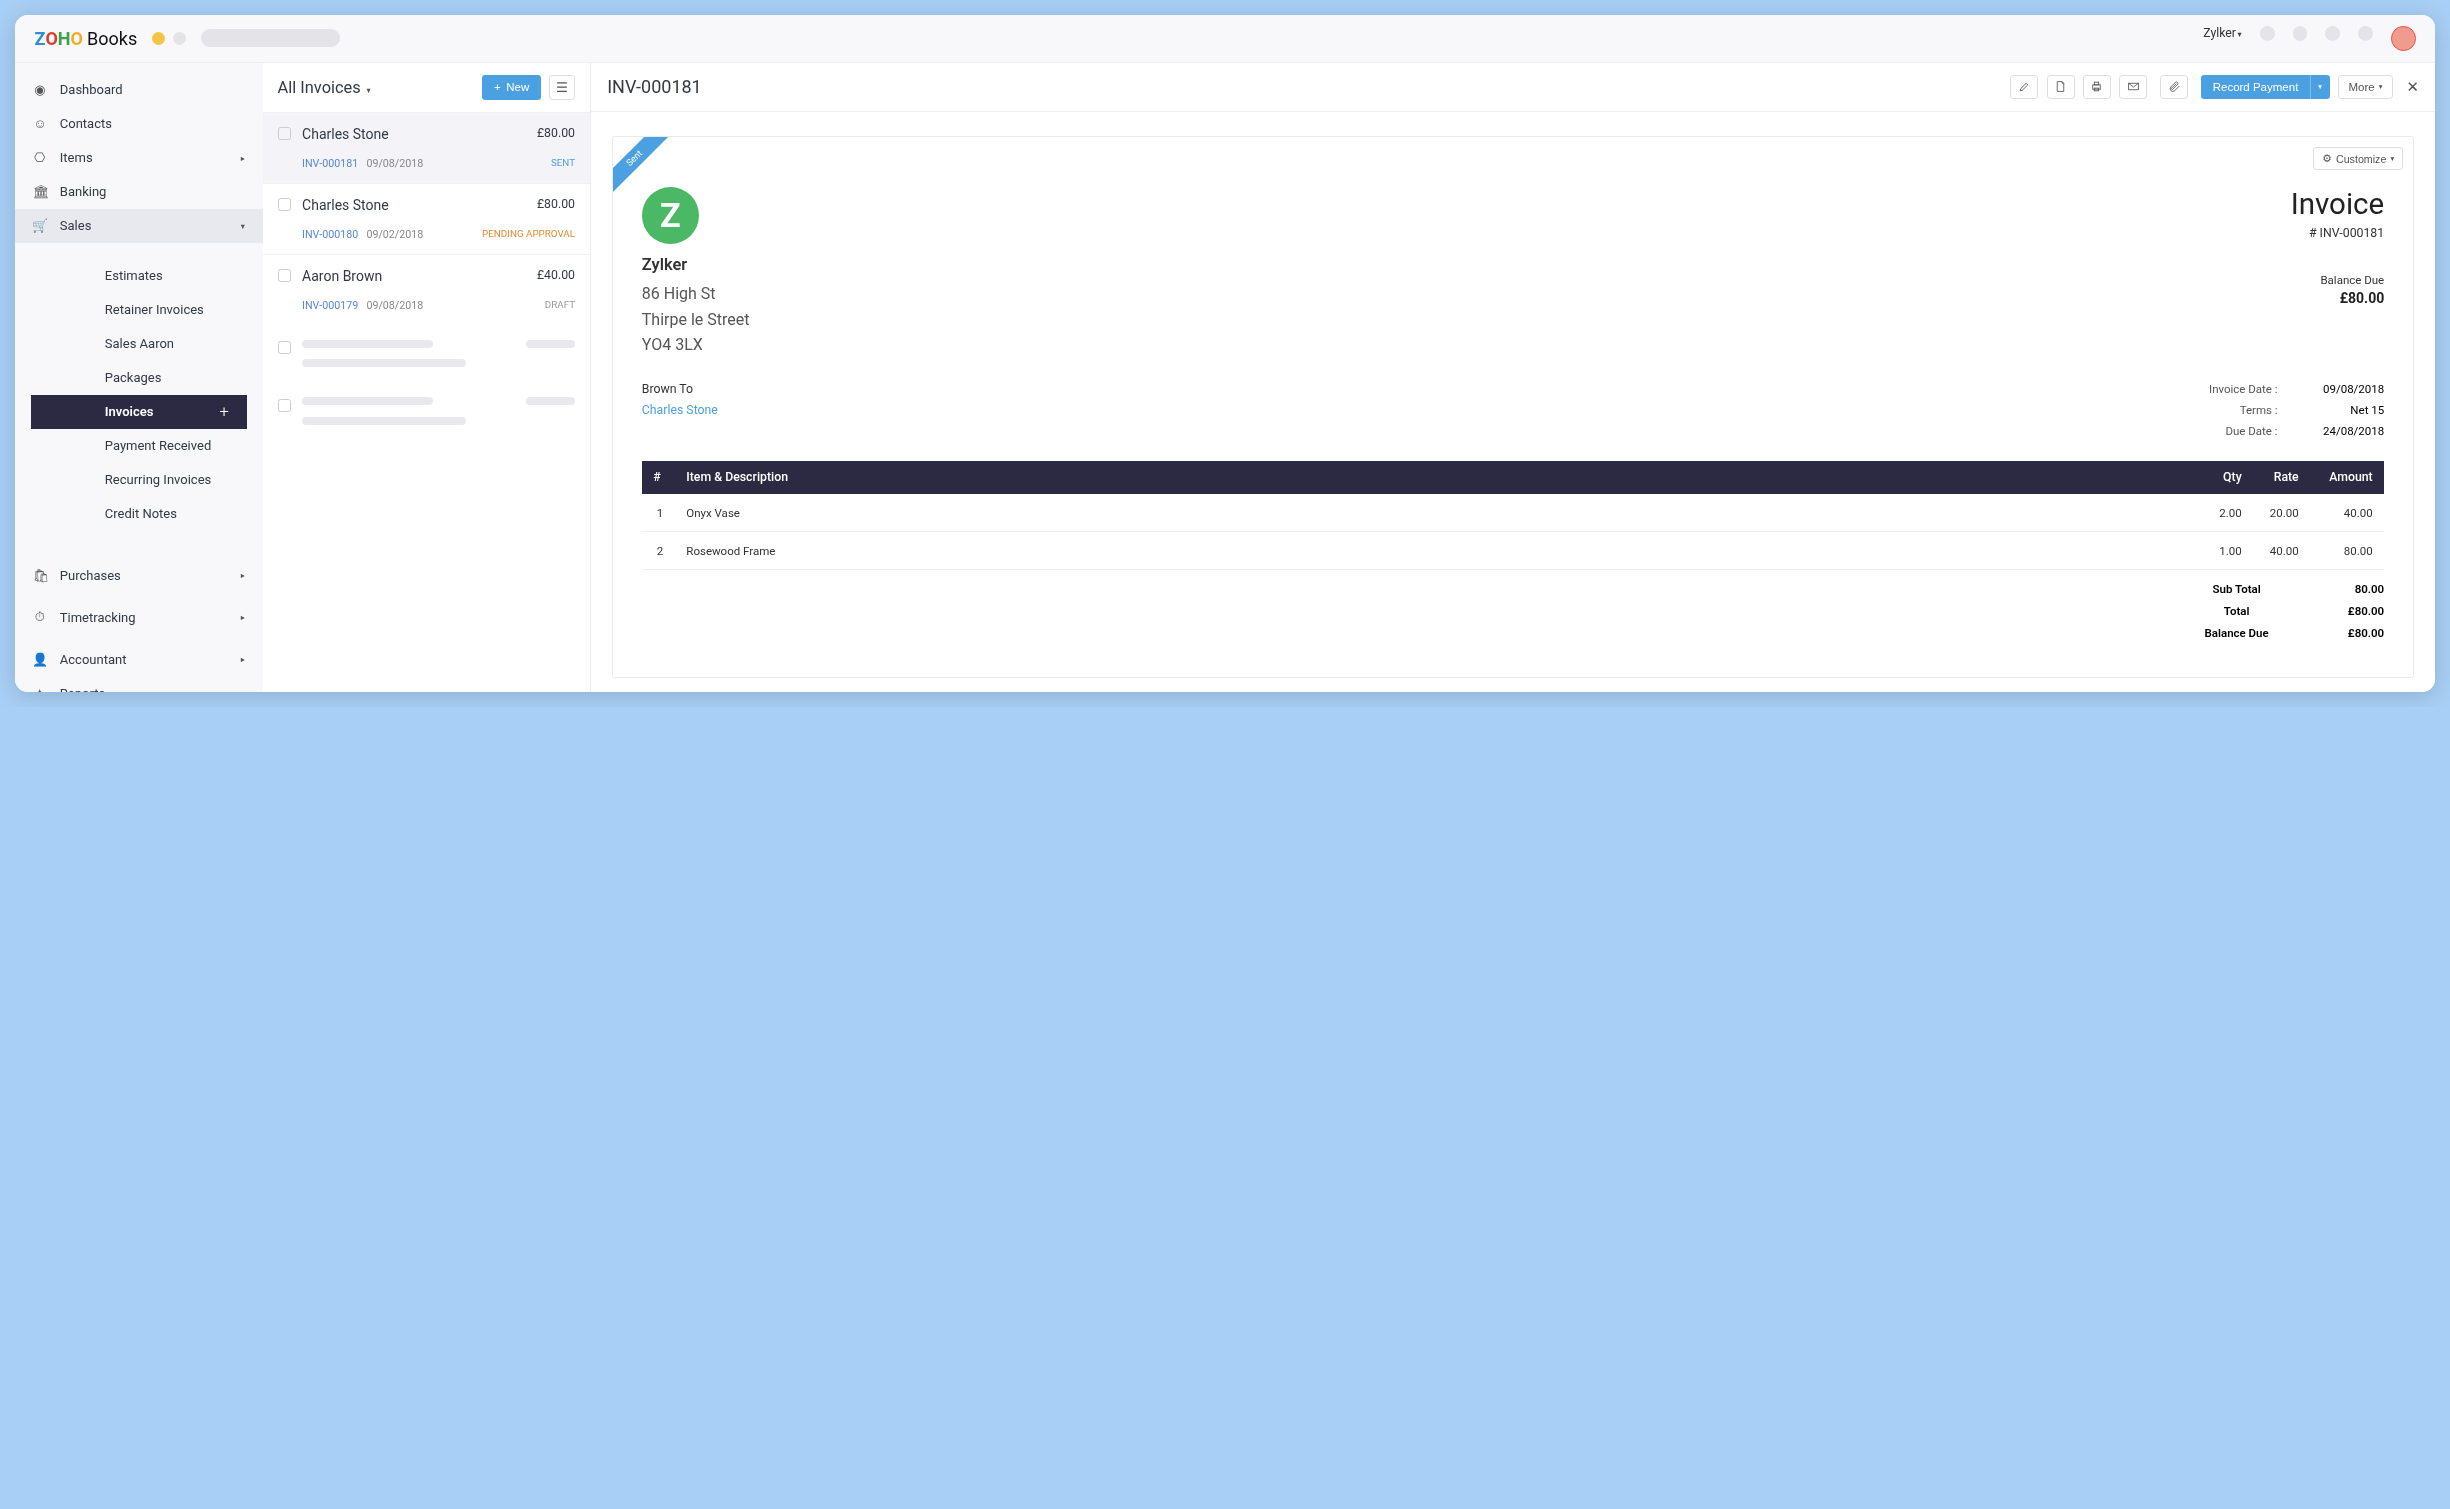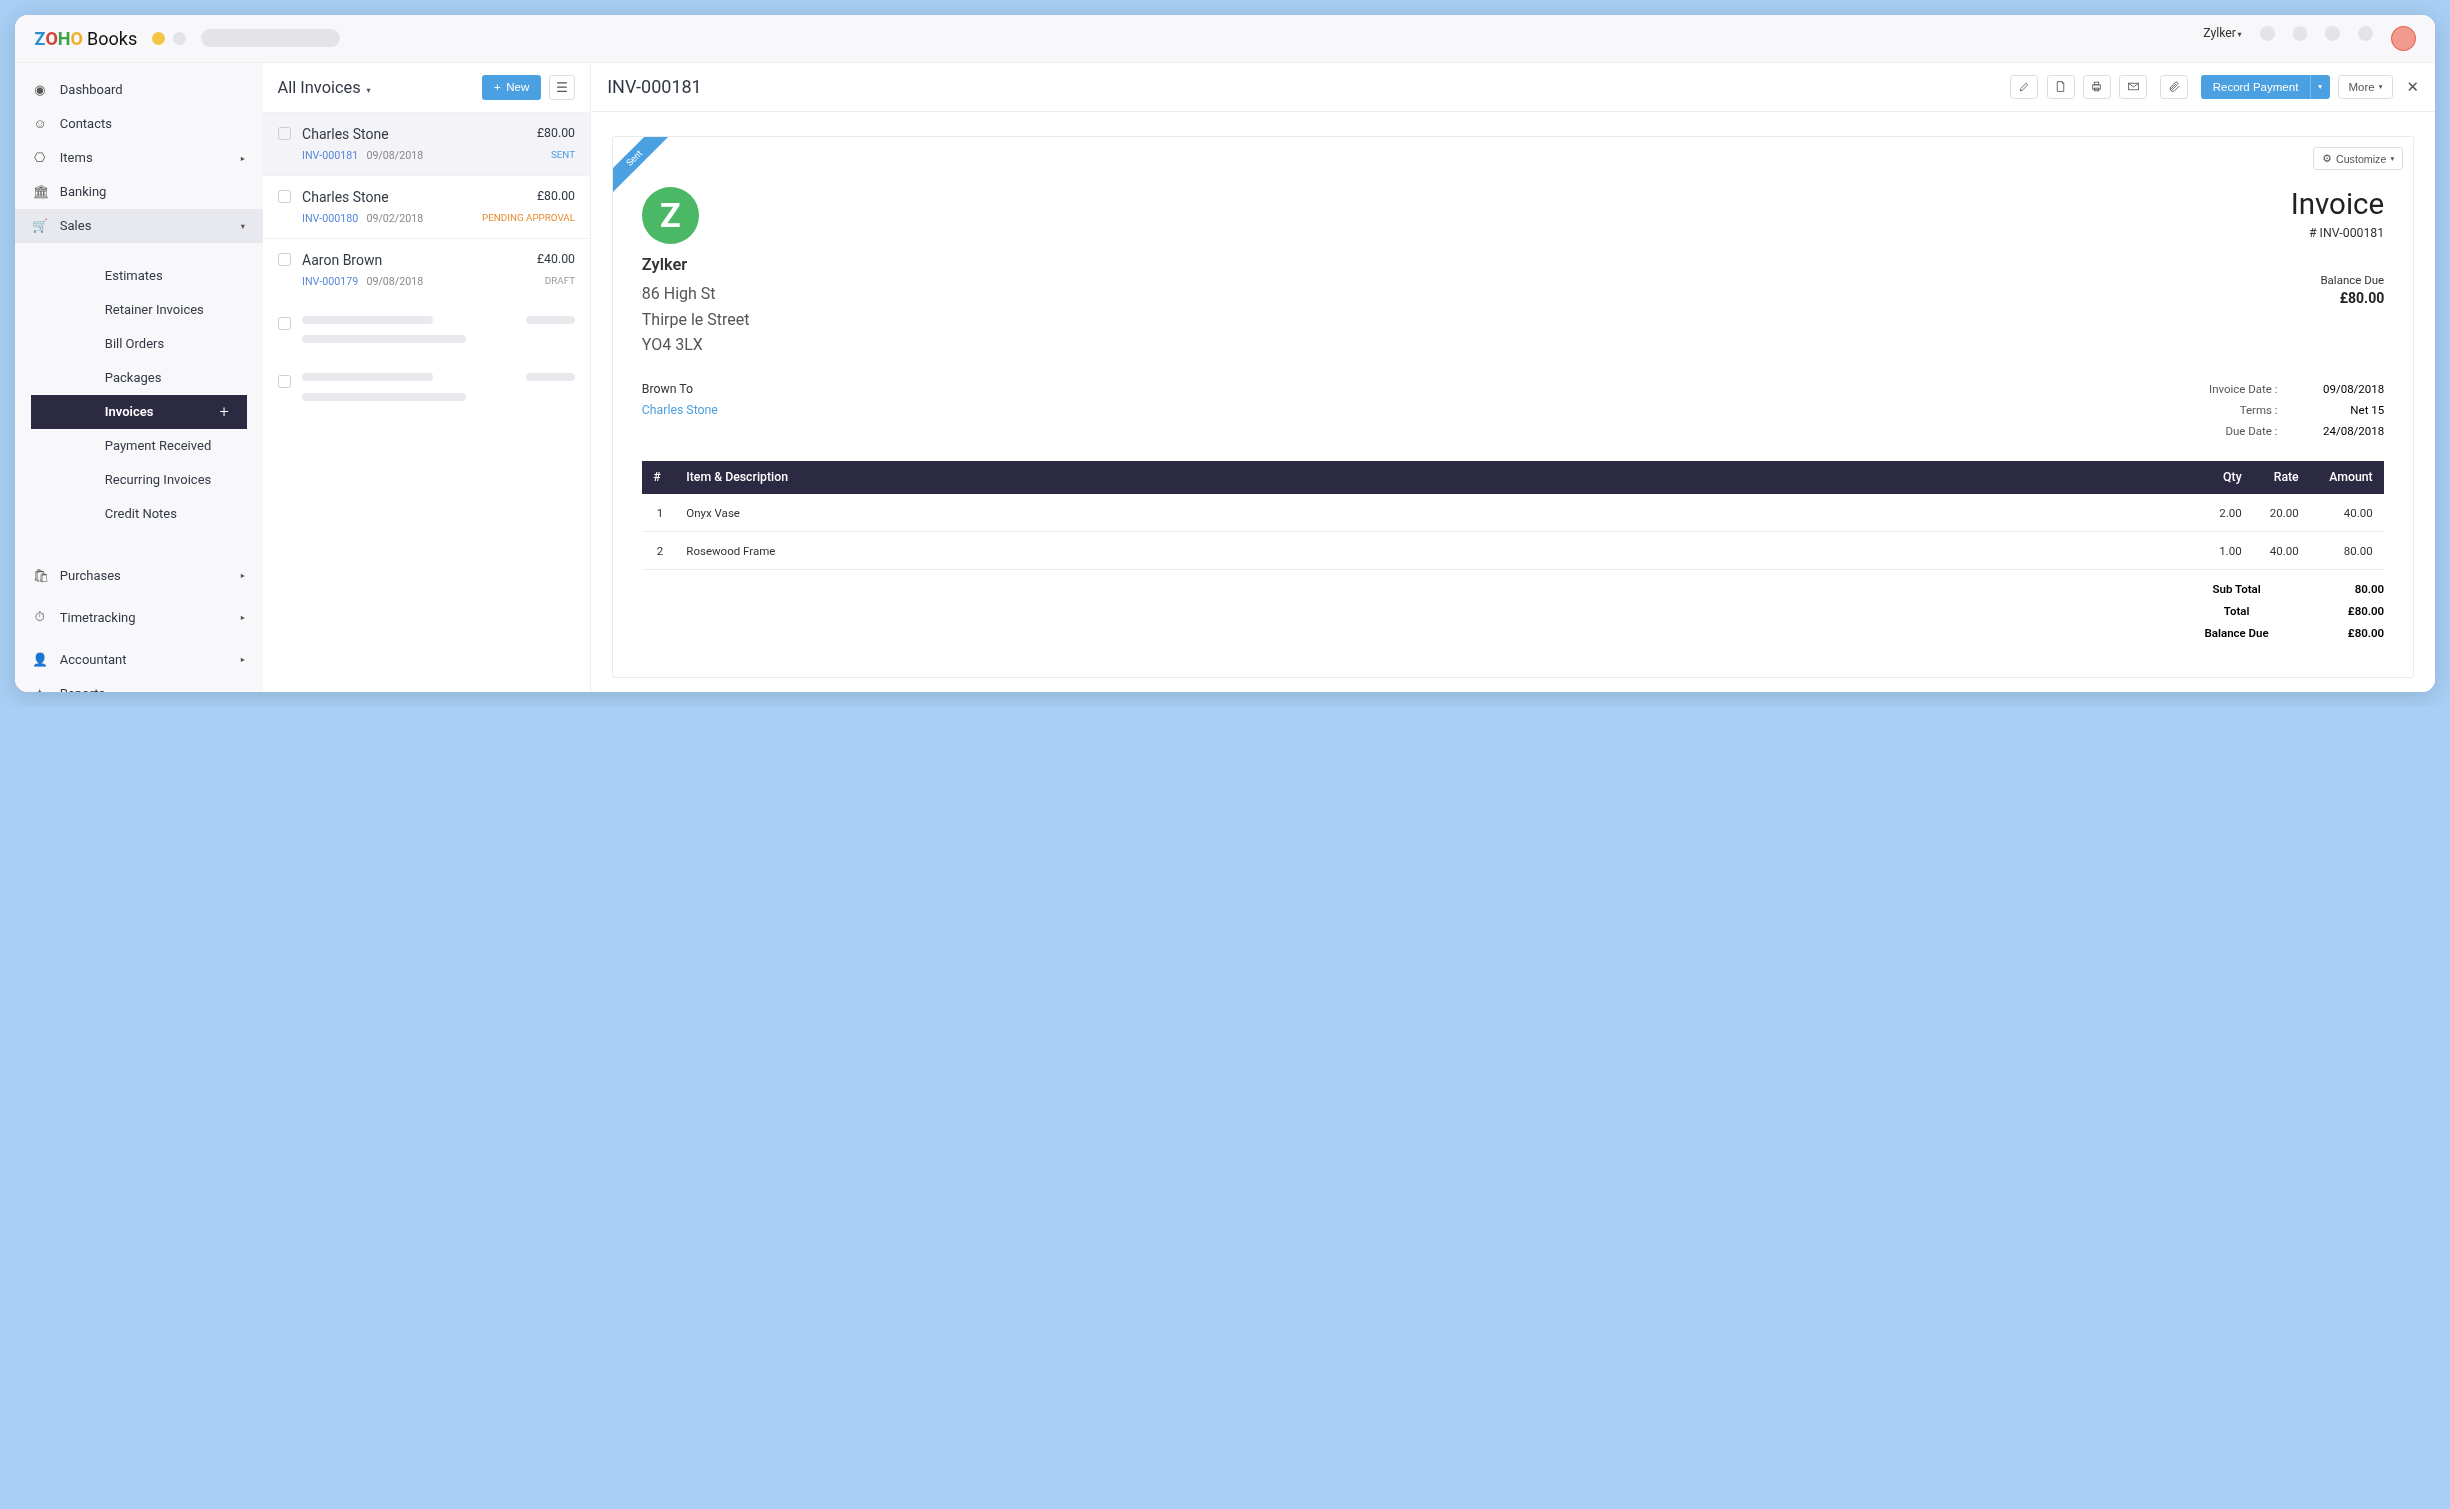--- a/index.html
+++ b/index.html
@@ -42,21 +42,21 @@
     .list-caret{font-size:8.2px;color:#555;margin-left:1.6px}
     .newbtn{margin-left:auto;background:#4aa0e0;border:none;color:#fff;border-radius:3.3px;height:24.6px;padding:0 11.5px;display:flex;align-items:center;gap:5.7px;font-size:11.5px;cursor:pointer}
     .hambtn{border:0.8px solid #ddd;background:#fff;height:24.6px;width:26px;border-radius:3.3px;display:flex;align-items:center;justify-content:center;cursor:pointer;color:#555}
     .rows{flex:1;overflow-y:auto}
     .row{padding:13px 14.8px;border-top:0.8px solid #f0f0f3;display:flex;gap:11.5px;cursor:pointer}
     .row.sel{background:#f4f4f8}
     .chk{width:13px;height:13px;border:0.8px solid #ccc;border-radius:2.5px;flex-shrink:0;margin-top:1.6px}
     .row-body{flex:1}
     .row-top{display:flex;justify-content:space-between;font-size:14px;color:#333945}
     .row-top .amt{font-size:12.3px;color:#333945}
-    .row-bot{display:flex;justify-content:space-between;margin-top:7px;font-size:10.7px}
+    .row-bot{display:flex;justify-content:space-between;margin-top:15px;font-size:10.7px}
     .inv-id{color:#5787d8}
     .row-date{color:#888;margin-left:8.2px}
     .status-sent{color:#4aa0e0;text-transform:uppercase;font-size:9.8px}
     .status-pending{color:#e78a2f;text-transform:uppercase;font-size:9.8px}
     .status-draft{color:#999;text-transform:uppercase;font-size:9.8px}
     .skel{padding:14.8px;display:flex;gap:11.5px}
     .skel .bar{height:8.2px;border-radius:4.1px;background:#e8e8ed}
     
     .detail{flex:1;display:flex;flex-direction:column}
     .detail-head{height:49px;display:flex;align-items:center;padding:0 16.4px;gap:8.2px;border-bottom:0.8px solid #eee}
@@ -153,21 +153,21 @@
           <span class="chev">▾</span>
         </div>
       <div class="side-sub">
         <div class="side-sub-item">
             <span>Estimates</span>
           </div>
         <div class="side-sub-item">
             <span>Retainer Invoices</span>
           </div>
         <div class="side-sub-item">
-            <span>Bill Orders</span>
+            <span>Sales Aaron</span>
           </div>
         <div class="side-sub-item">
             <span>Packages</span>
           </div>
         <div class="side-sub-item sel">
             <span>Invoices</span>
             <span class="plus">+</span>
           </div>
         <div class="side-sub-item">
             <span>Payment Received</span>

